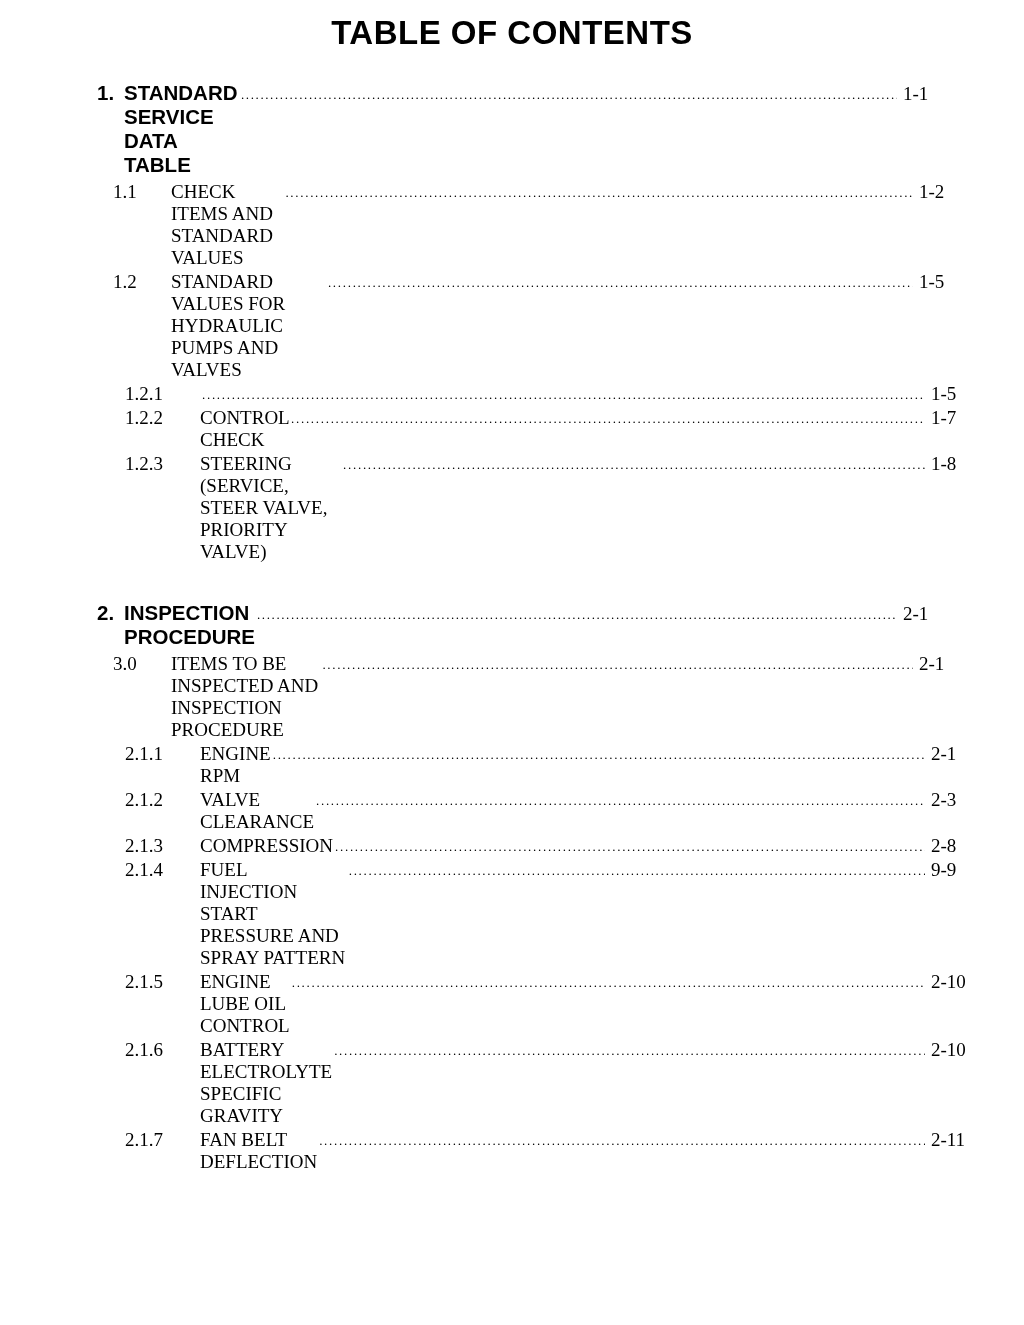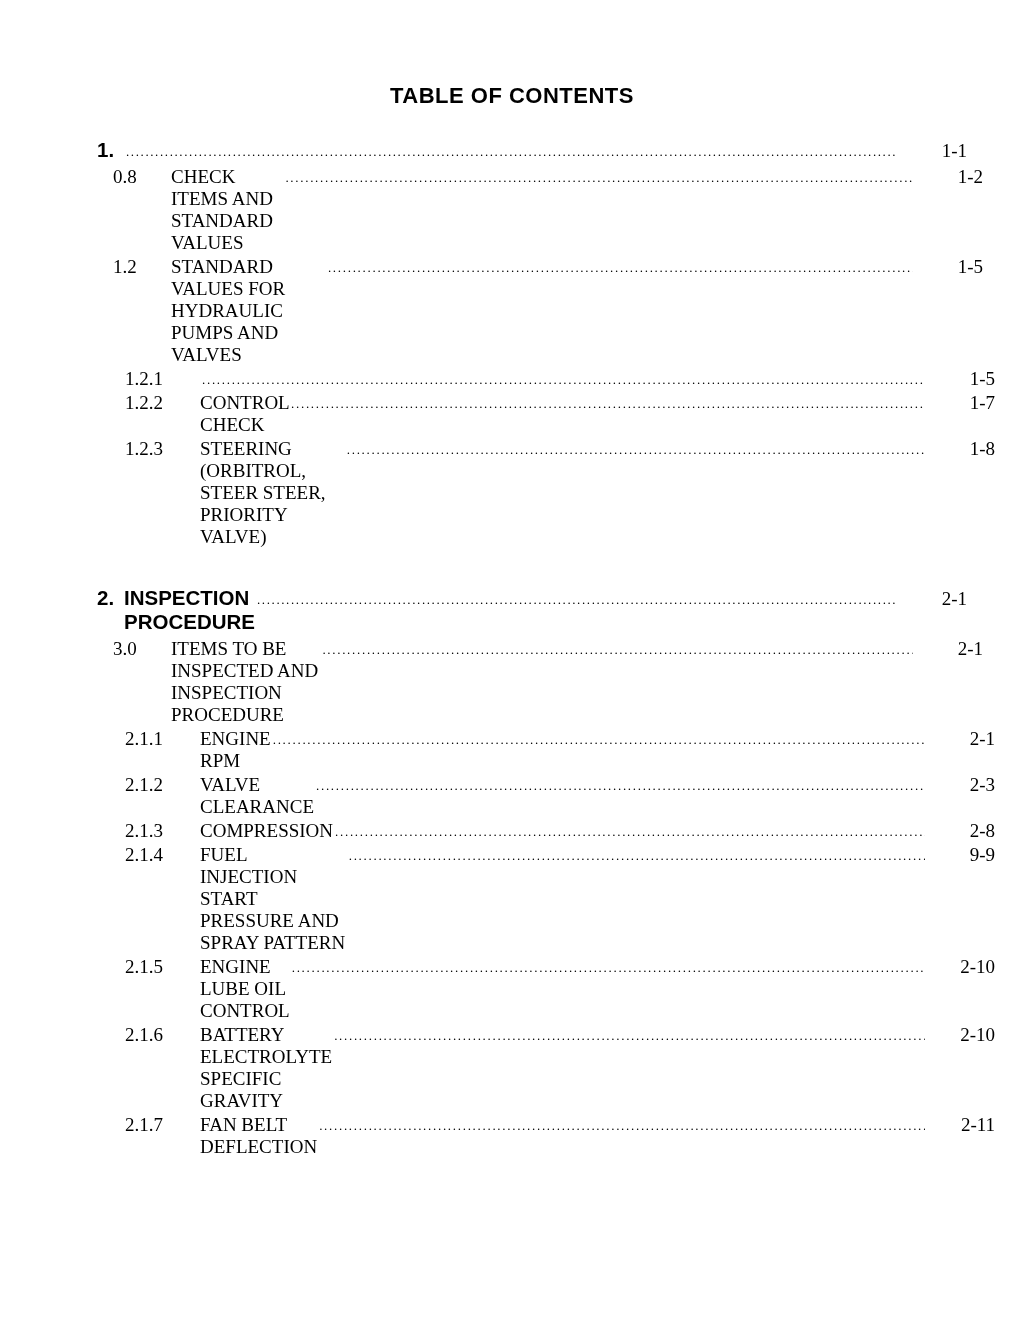--- a/index.html
+++ b/index.html
@@ -15,25 +15,24 @@
     margin: 0 auto;
     overflow: hidden;
     font-family: "Liberation Serif", "DejaVu Serif", serif;
     color: #000000;
   }
 
   
   .doc-title {
     font-family: "Liberation Sans", "DejaVu Sans", sans-serif;
     font-weight: bold;
-    font-size: 22px;
+    font-size: 33px;
     letter-spacing: 0.5px;
     text-align: center;
-    margin: 0;
-    padding-top: 84px;
+    margin: 15px;
     line-height: 1.1;
   }
 
   
   .toc {
     margin-top: 30px;
     padding-left: 97px;
     padding-right: 57px;
   }
 
@@ -67,21 +66,20 @@
     white-space: nowrap;
     letter-spacing: 1.7px;
     font-size: 13px;
     position: relative;
     top: -1px;
     margin-left: 2px;
   }
 
   .pageno {
     flex: 0 0 64px;
-    text-align: right;
     white-space: nowrap;
     padding-left: 6px;
   }
 
   
   .lvl1 {
     font-family: "Liberation Sans", "DejaVu Sans", sans-serif;
     font-weight: bold;
     font-size: 20.5px;
     margin-top: 0;
@@ -123,26 +121,27 @@
 <body>
 
 <div class="page">
 
   <h1 class="doc-title">TABLE OF CONTENTS</h1>
 
   <div class="toc" id="toc-root">
       <div class="entry lvl1">
         <span class="num">1.</span>
         <span class="body">
+          <span class="title-text">STANDARD SERVICE DATA TABLE</span>
           <span class="leader">................................................................................................................................................................................................................................................................................................................................................................................................................</span>
         </span>
         <span class="pageno">1-1</span>
       </div>
       <div class="entry lvl2">
-        <span class="num">0.8</span>
+        <span class="num">1.1</span>
         <span class="body">
           <span class="title-text">CHECK ITEMS AND STANDARD VALUES</span>
           <span class="leader">................................................................................................................................................................................................................................................................................................................................................................................................................</span>
         </span>
         <span class="pageno">1-2</span>
       </div>
       <div class="entry lvl2">
         <span class="num">1.2</span>
         <span class="body">
           <span class="title-text">STANDARD VALUES FOR HYDRAULIC PUMPS AND VALVES</span>
@@ -161,21 +160,21 @@
         <span class="num">1.2.2</span>
         <span class="body">
           <span class="title-text">CONTROL CHECK</span>
           <span class="leader">................................................................................................................................................................................................................................................................................................................................................................................................................</span>
         </span>
         <span class="pageno">1-7</span>
       </div>
       <div class="entry lvl3">
         <span class="num">1.2.3</span>
         <span class="body">
-          <span class="title-text">STEERING (ORBITROL, STEER STEER, PRIORITY VALVE)</span>
+          <span class="title-text">STEERING (SERVICE, STEER VALVE, PRIORITY VALVE)</span>
           <span class="leader">................................................................................................................................................................................................................................................................................................................................................................................................................</span>
         </span>
         <span class="pageno">1-8</span>
       </div>
       <div class="entry lvl1 section-gap">
         <span class="num">2.</span>
         <span class="body">
           <span class="title-text">INSPECTION PROCEDURE</span>
           <span class="leader">................................................................................................................................................................................................................................................................................................................................................................................................................</span>
         </span>

